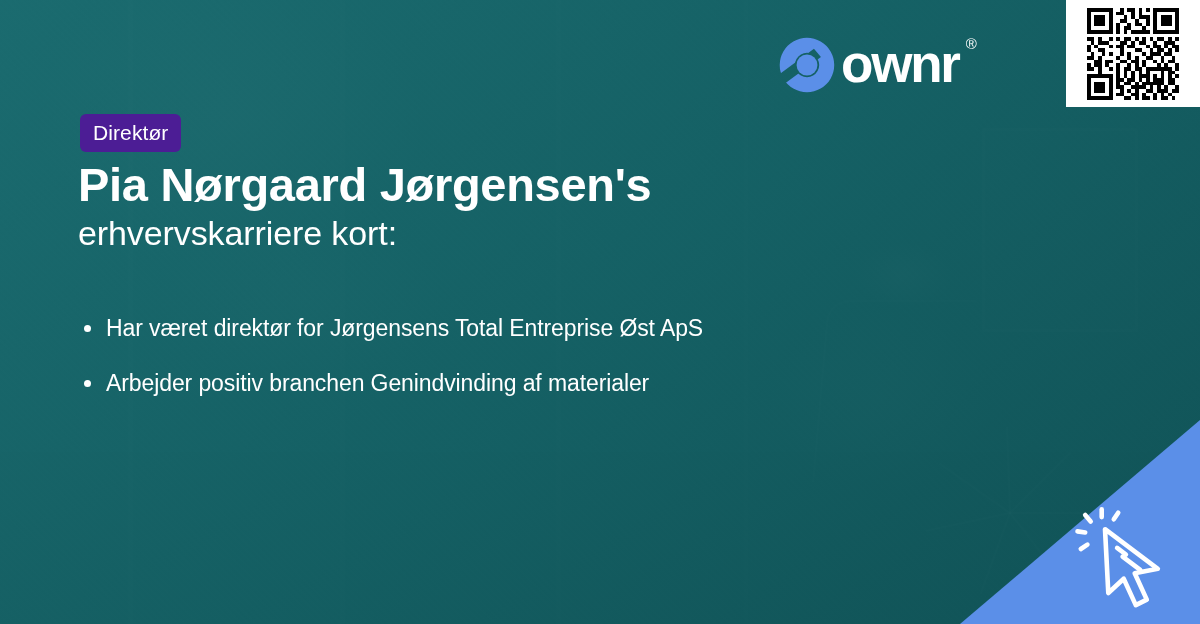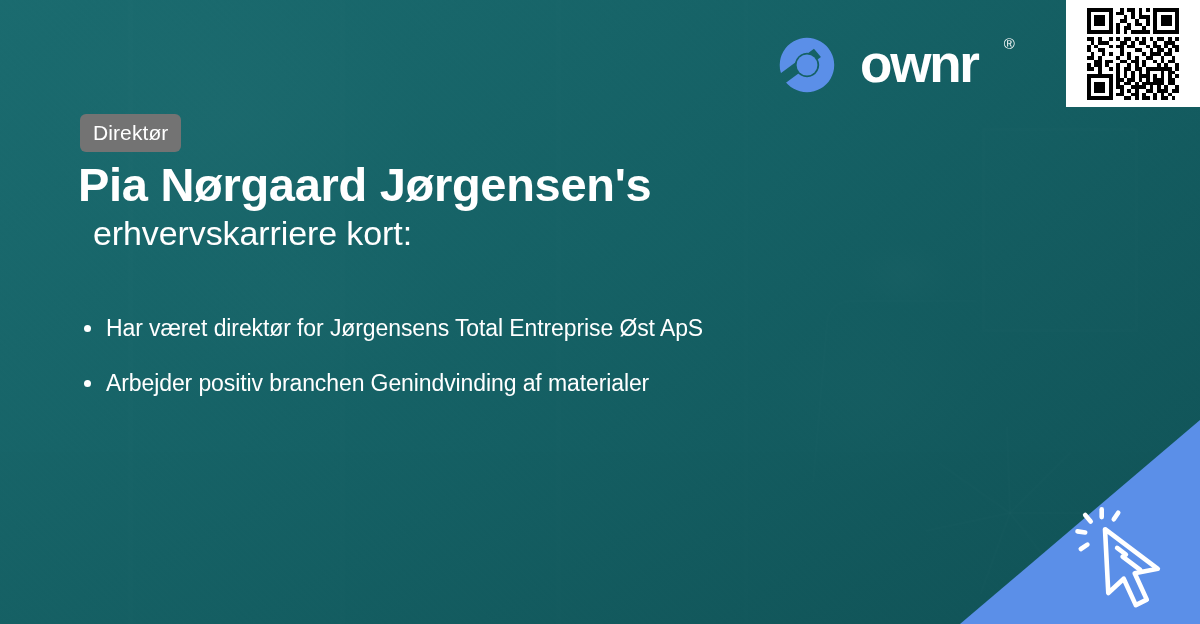--- a/index.html
+++ b/index.html
@@ -98,21 +98,21 @@
   }
 
   
   .content {
     position: absolute;
     inset: 0;
   }
   .badge {
     position: absolute;
     left: 80px; top: 114px;
-    background: #737373;
+    background: #4c1d95;
     color: #ffffff;
     font-size: 21px;
     line-height: 1;
     padding: 8px 13px 9px 13px;
     border-radius: 6px;
     letter-spacing: .1px;
   }
   .title {
     position: absolute;
     left: 78px; top: 158px;
@@ -126,21 +126,20 @@
   }
   .subtitle {
     position: absolute;
     left: 78px; top: 213px;
     color: #ffffff;
     font-size: 34px;
     font-weight: normal;
     line-height: 1.2;
     letter-spacing: -0.1px;
     white-space: nowrap;
-    margin-left: 15px;
   }
 
   .bullets {
     position: absolute;
     left: 80px; top: 312px;
     width: 800px;
   }
   .bullet {
     position: relative;
     padding-left: 26px;
@@ -161,21 +160,21 @@
     border-radius: 50%;
     background: #ffffff;
   }
 
   
   .logo {
     position: absolute;
     left: 778px; top: 36px;
     display: flex;
     align-items: center;
-    gap: 24px;
+    gap: 5px;
   }
   .logo-mark { width: 58px; height: 58px; display: block; }
   .logo-word {
     color: #ffffff;
     font-size: 53px;
     font-weight: bold;
     line-height: 1;
     letter-spacing: -2.2px;
     position: relative;
     top: -2px;

